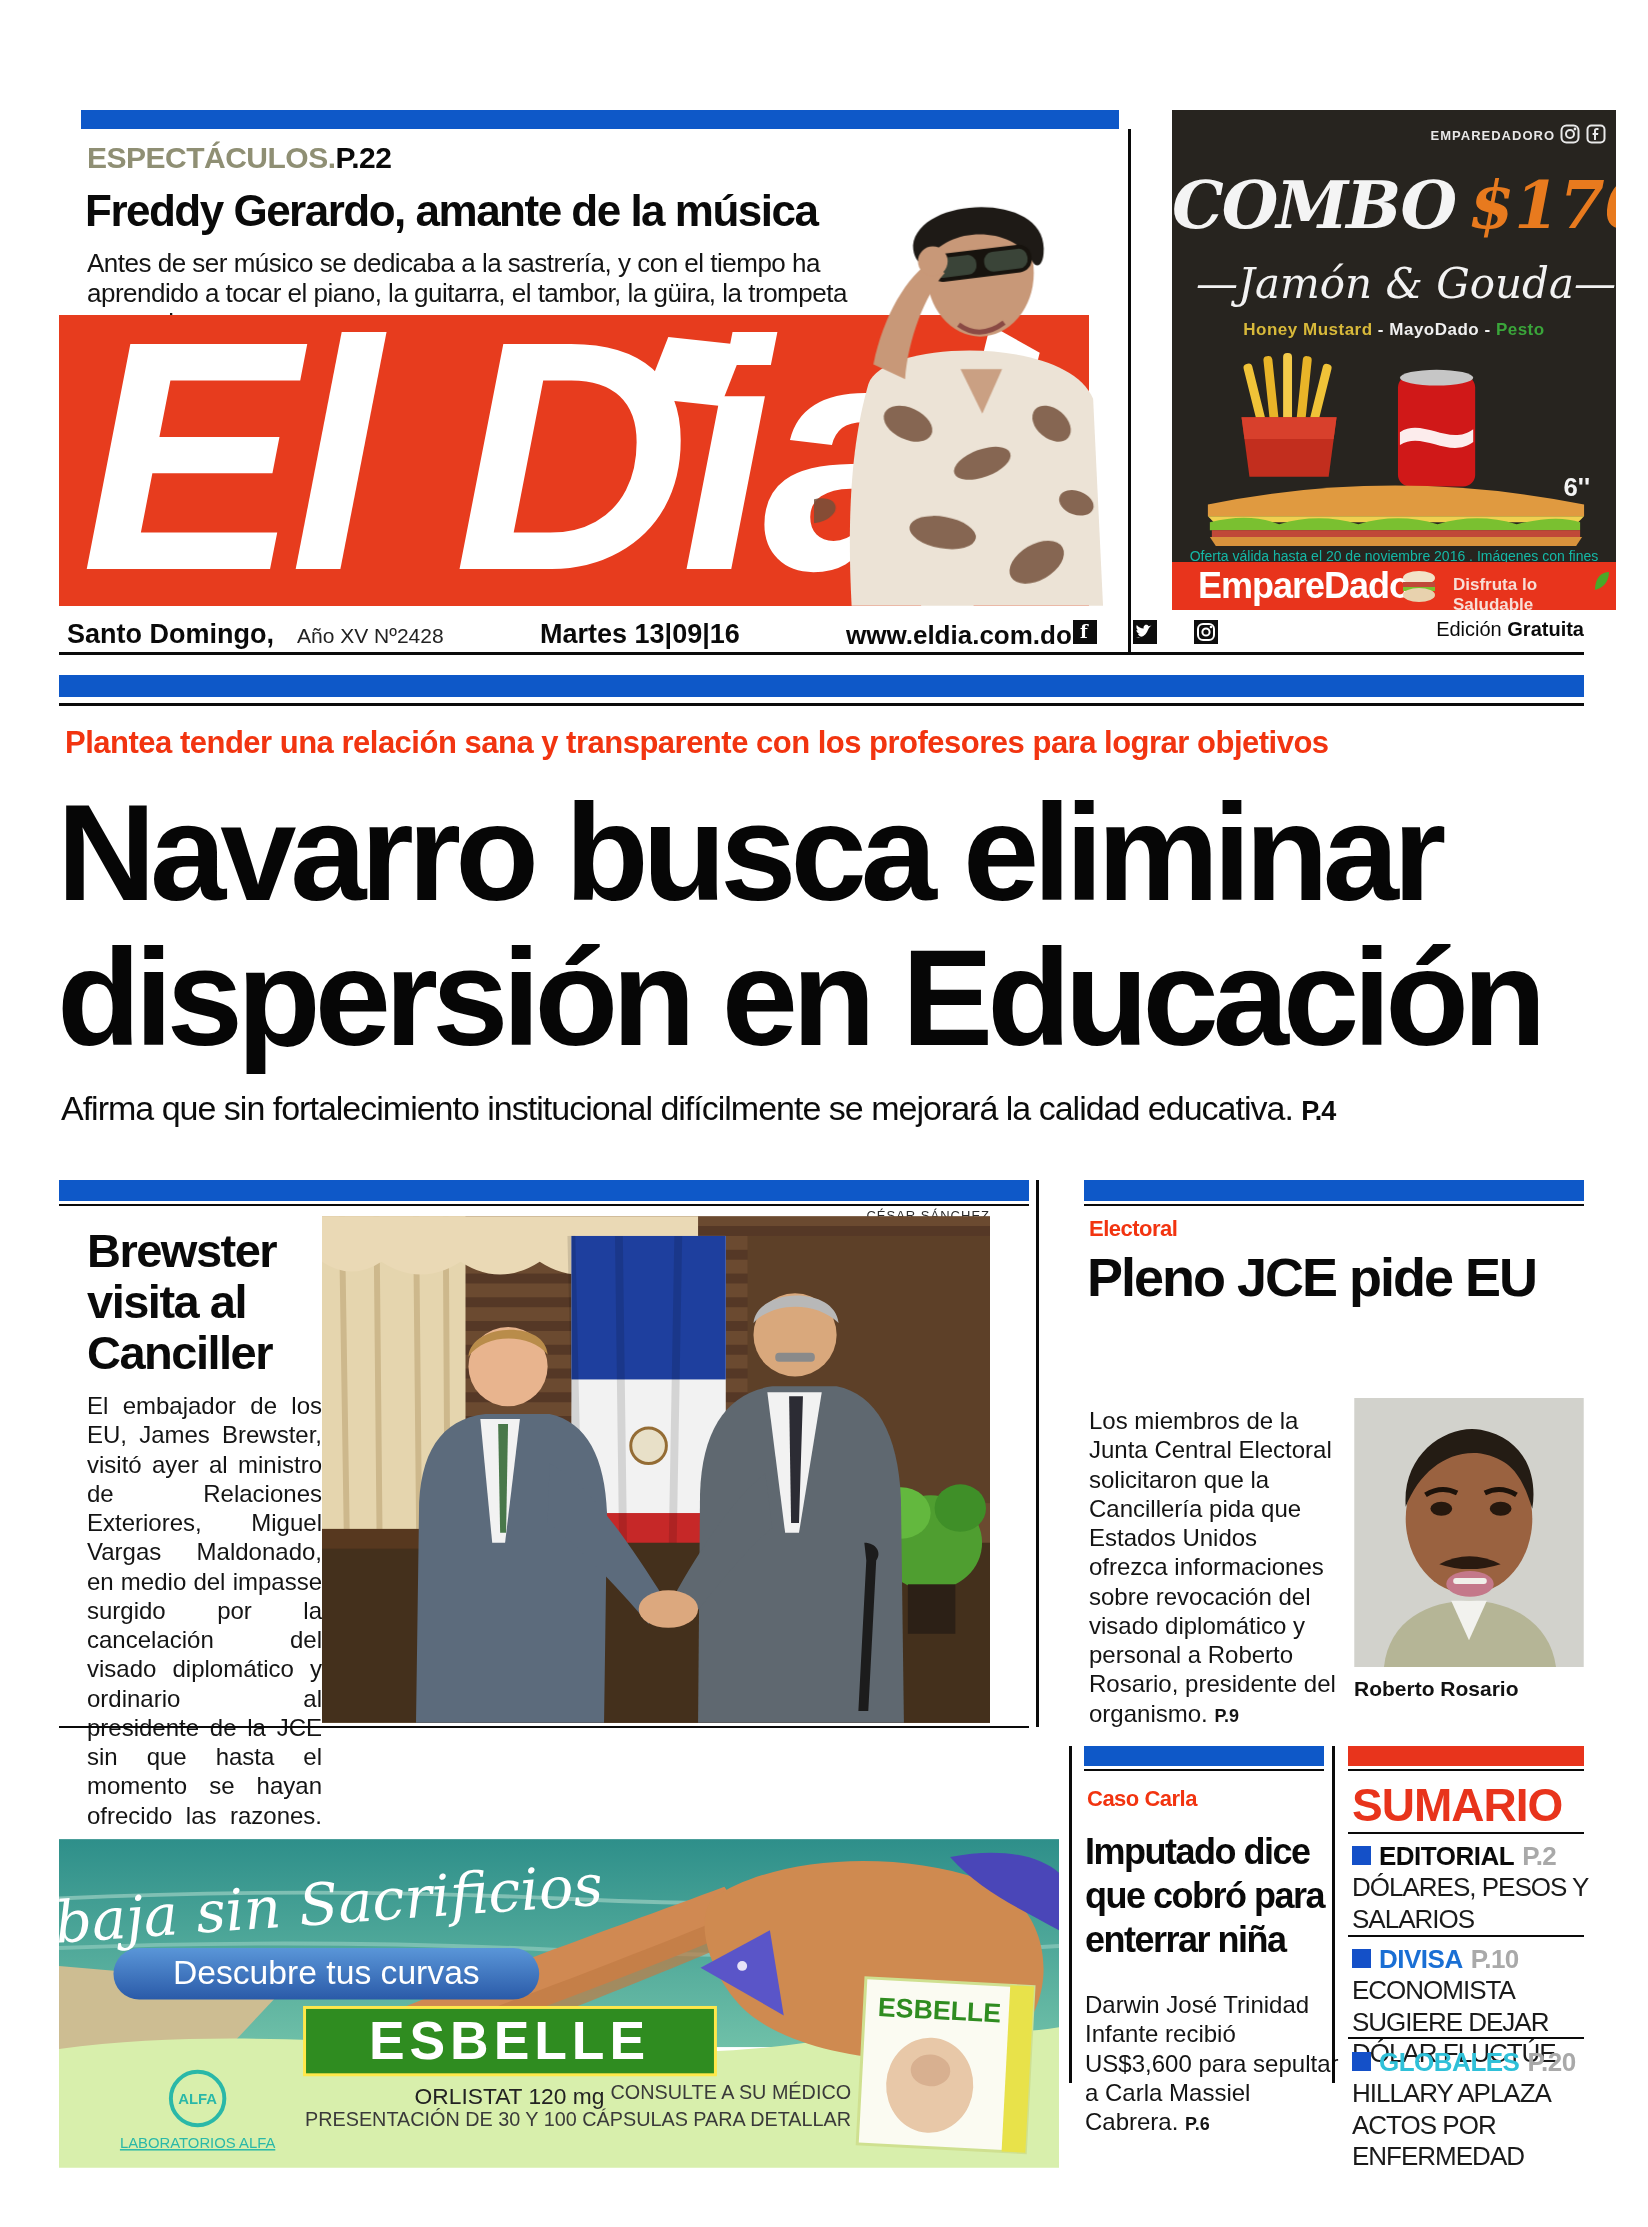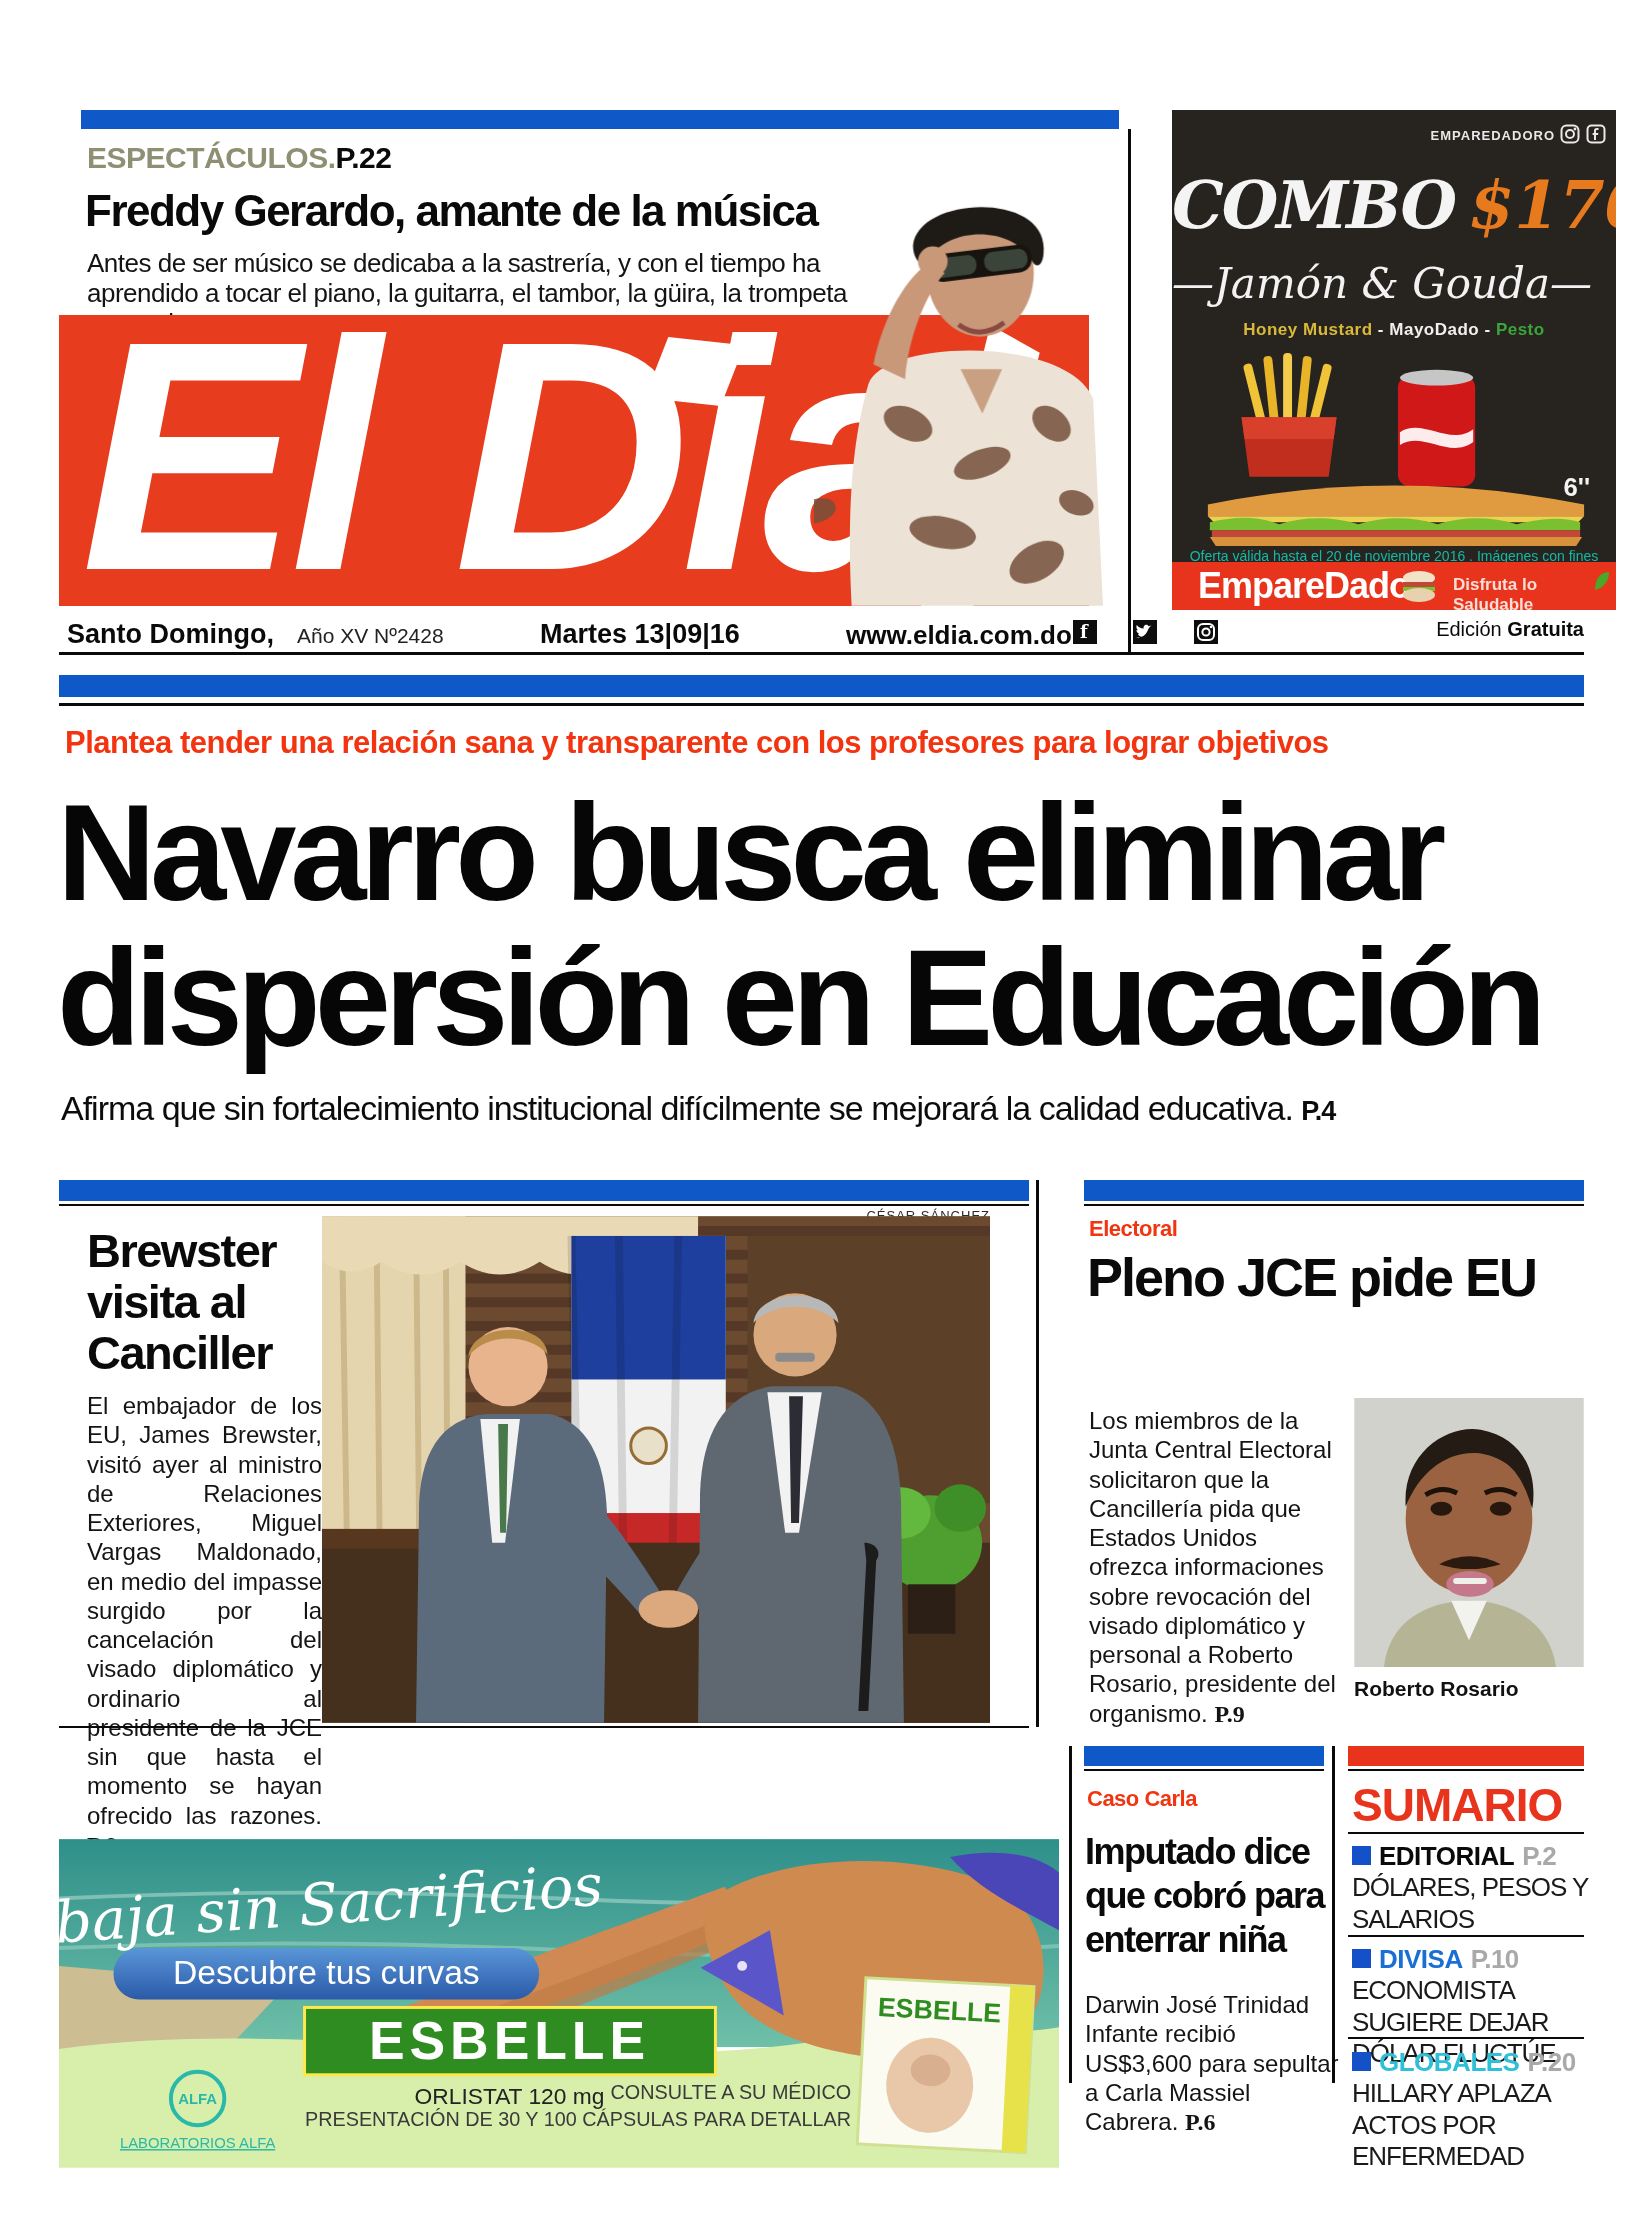--- a/index.html
+++ b/index.html
@@ -48,21 +48,21 @@
   
   .front-kicker{color:#f23410;font-size:31px;font-weight:bold;letter-spacing:-0.5px;}
   .front-headline{font-size:137px;font-weight:bold;letter-spacing:-6px;line-height:145px;color:#060606;}
   .front-deck{font-size:34px;color:#0c0c0c;letter-spacing:-1px;}
   .front-deck b{font-size:27px;}
 
   
   .credit{font-size:13px;color:#2a2a2a;letter-spacing:1px;text-align:right;}
   .col-title{font-size:47px;font-weight:bold;letter-spacing:-1.5px;line-height:1.08;color:#0a0a0a;}
   .col-body{font-size:24px;line-height:1.22;color:#141414;text-align:justify;}
-  .col-body .pg, .col-body2 .pg{font-weight:bold;font-size:24px;font-family:Liberation Serif, serif;}
+  .col-body .pg, .col-body2 .pg{font-weight:bold;font-size:18px;}
   .col-body2{font-size:24px;line-height:1.22;color:#141414;}
   .red-label{color:#f23410;font-size:22px;font-weight:bold;letter-spacing:-0.5px;}
   .elec-title{font-size:54px;font-weight:bold;letter-spacing:-2px;line-height:1.06;color:#0a0a0a;}
   .caption{font-size:21px;font-weight:bold;color:#111;}
 
   
   .carla-title{font-size:36px;font-weight:bold;letter-spacing:-1.5px;line-height:1.22;color:#0a0a0a;}
   .sum-bar{background:#e8341c;}
   .sum-title{color:#e8341c;font-size:46px;font-weight:bold;letter-spacing:-1px;}
   .sum-item-head{font-size:26px;font-weight:bold;letter-spacing:-0.5px;}
@@ -131,21 +131,21 @@
       <circle cx="10" cy="10" r="4" fill="none" stroke="#e8e8e8" stroke-width="2"></circle>
       <circle cx="15" cy="5" r="1.4" fill="#e8e8e8"></circle>
     </svg>
     <svg class="abs" style="right:10px;top:14px;" width="20" height="20" viewBox="0 0 20 20">
       <rect x="1.5" y="1.5" width="17" height="17" rx="4" fill="none" stroke="#e8e8e8" stroke-width="2"></rect>
       <path d="M12.5,6 L10.8,6 C10.2,6 10,6.4 10,7 L10,9 L12.4,9 L12,11 L10,11 L10,16 L8,16 L8,11 L6.6,11 L6.6,9 L8,9 L8,6.8 C8,5 9,4 10.8,4 L12.5,4 Z" fill="#e8e8e8"></path>
     </svg>
     <div class="abs" style="left:0;top:57px;width:444px;text-align:center;">
       <span class="ad1-combo">COMBO</span><span class="ad1-price">$170</span>
     </div>
-    <div class="abs ad1-product" style="left:0;top:149px;width:444px;text-align:left;">—Jamón &amp; Gouda—</div>
+    <div class="abs ad1-product" style="left:0;top:149px;width:444px;text-align:right;">—Jamón &amp; Gouda—</div>
     <div class="abs ad1-sauces" style="left:0;top:210px;width:444px;text-align:center;">
       <span style="color:#d8b93a;">Honey Mustard</span>
       <span style="color:#f0f0f0;">-</span>
       <span style="color:#f0f0f0;">MayoDado</span>
       <span style="color:#f0f0f0;">-</span>
       <span style="color:#3aa53a;">Pesto</span>
     </div>
     <svg class="abs" style="left:18px;top:238px;" width="408" height="198" viewBox="0 0 412 200">
       <g>
         <rect x="62" y="15" width="9" height="75" rx="4" fill="#f0c338" transform="rotate(-14 66 52)"></rect>

